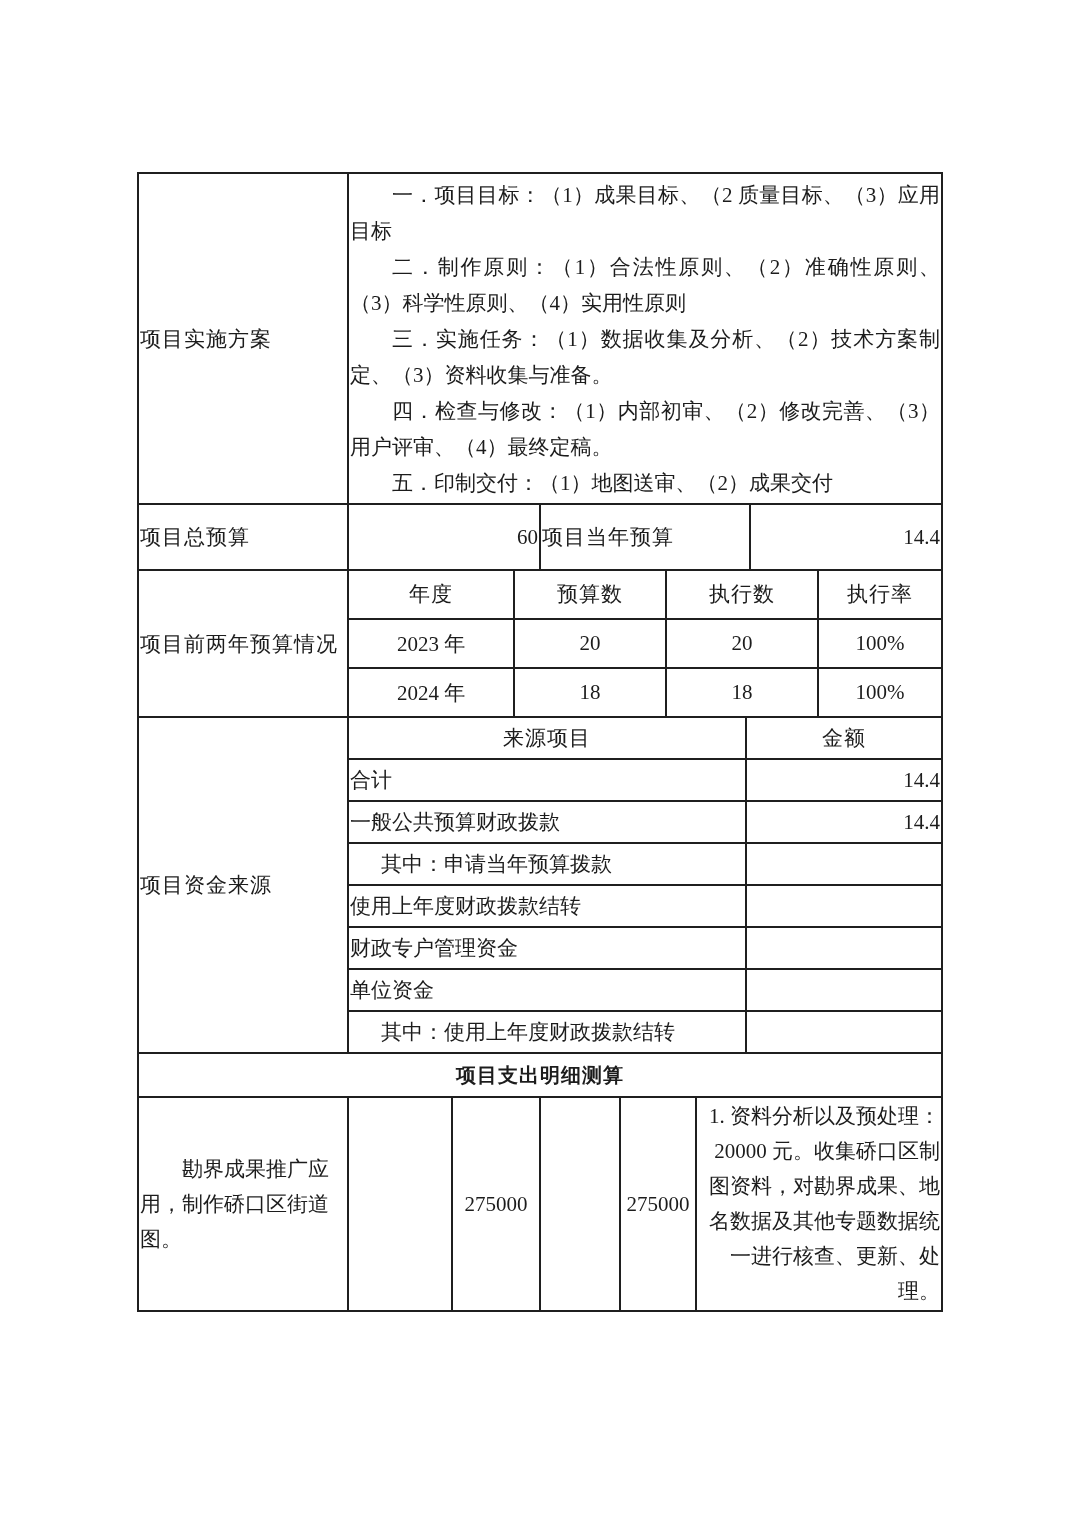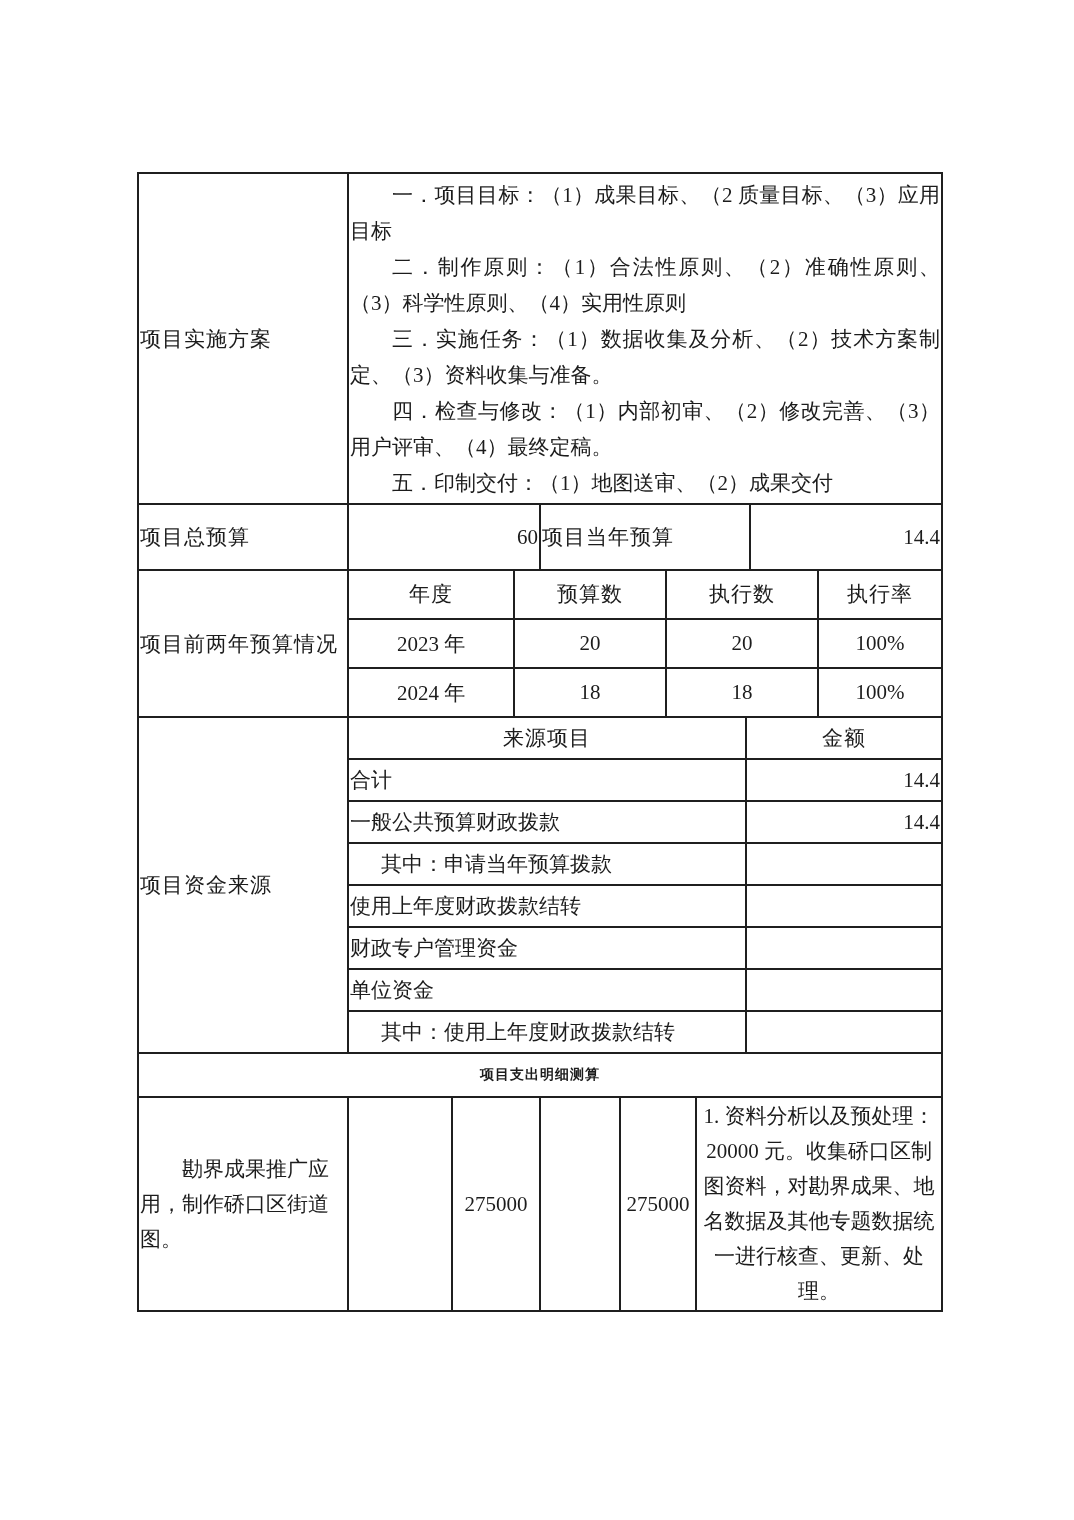--- a/index.html
+++ b/index.html
@@ -57,31 +57,31 @@
   td.num-center { text-align: center; }
   td.name {
     text-align: left;
     padding-left: 10px;
   }
   td.name.indent { padding-left: 32px; }
   td.section-title {
     text-align: center;
     font-weight: bold;
     letter-spacing: 1px;
-    font-size: 14px;
+    font-size: 20px;
   }
   td.task {
     padding: 6px 8px;
     line-height: 35px;
   }
   td.task p { margin: 0; text-indent: 2em; text-align: left; }
   td.basis {
     padding: 6px 10px;
     line-height: 35px;
-    text-align: center;
+    text-align: right;
   }
 </style>
 </head>
 <body>
 
 <div class="doc">
 
   <table class="t">
     <colgroup>
         <col style="width:210px">

